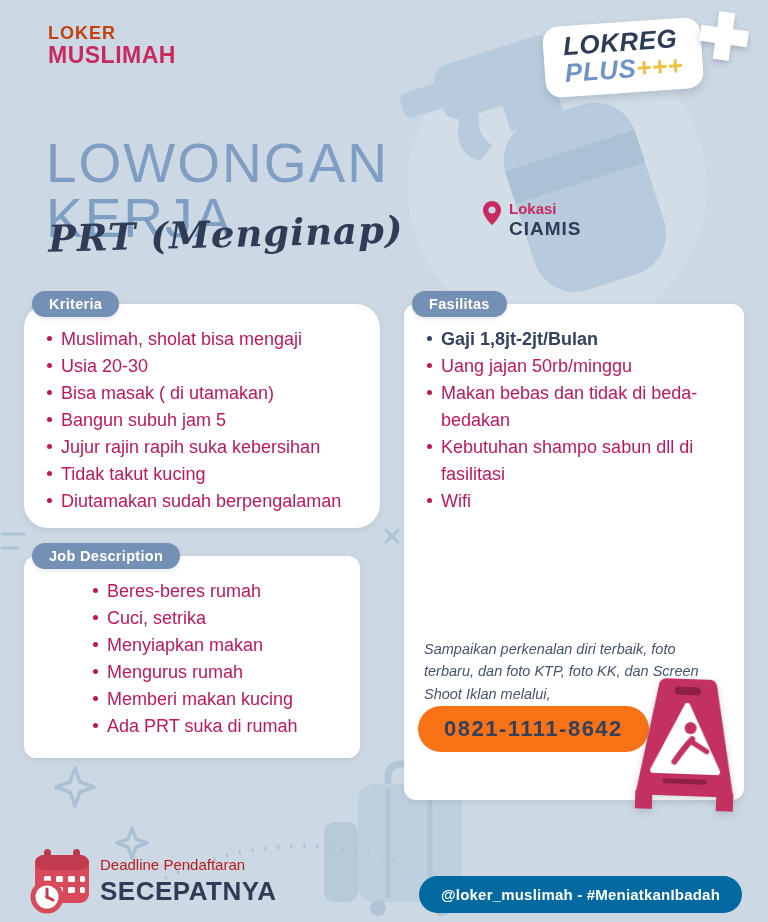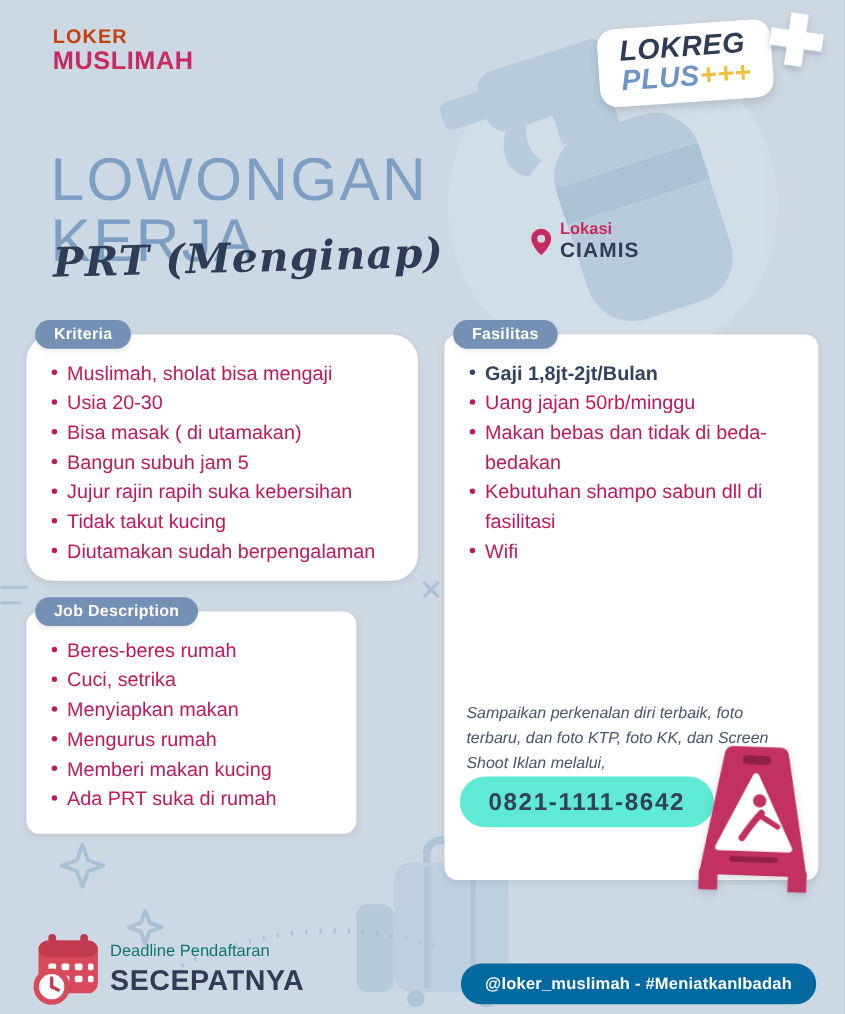--- a/index.html
+++ b/index.html
@@ -36,21 +36,21 @@
     color:#7e9ec4;
     margin-top:40px;
   }
   .subtitle {
     position:absolute; top:212px; left:48px; z-index:2;
     font-family:"DejaVu Serif", serif; font-style:italic; font-weight:bold;
     font-size:37px; color:#2f3c55; letter-spacing:1px; transform:rotate(-1.5deg);
   }
 
   
-  .location { position:absolute; top:200px; left:482px; z-index:2; display:flex; align-items:center; gap:7px; }
+  .location { position:absolute; top:200px; left:482px; z-index:2; display:flex; align-items:flex-start; gap:7px; }
   .loc-text { line-height:1.2; }
   .loc-label { color:#c8295f; font-weight:700; font-size:15px; }
   .loc-value { color:#2f3c55; font-weight:800; font-size:19px; letter-spacing:1px; }
 
   
   .card {
     position:absolute; z-index:1; background:#fff; border-radius:12px;
     box-shadow:0 2px 6px rgba(47,60,85,.10);
   }
   .pill {
@@ -64,41 +64,41 @@
     position:relative; padding-left:17px; font-size:18px; line-height:1.5;
     color:#be185d;
   }
   .card li::before {
     content:""; position:absolute; left:3px; top:.58em;
     width:5px; height:5px; border-radius:50%; background:currentColor;
   }
   .card li.bold { font-weight:700; color:#33425e; }
 
   .card-kriteria { left:24px; top:304px; width:356px; height:224px;border-radius:24px; }
-  .card-jobdesc  { left:24px; top:556px; width:300px; height:202px; }
+  .card-jobdesc  { left:24px; top:556px; width:336px; height:202px;padding-left:46px; }
   .card-fasilitas{ left:404px; top:304px; width:340px; height:496px; }
 
   
   .note {
     position:absolute; left:20px; top:334px; width:285px;
     font-style:italic; font-size:14.5px; line-height:1.55; color:#45556d;
   }
   .phone-pill {
     position:absolute; left:14px; top:402px;
-    background:#5eead4; border-radius:26px; padding:10px 26px;
+    background:#f97316; border-radius:26px; padding:10px 26px;
     font-size:22px; font-weight:800; letter-spacing:1.5px; color:#33405a;
     cursor:pointer;
   }
 
   
   .wet-sign { position:absolute; left:626px; top:676px; z-index:3; transform:rotate(2deg); filter:drop-shadow(0 3px 4px rgba(47,60,85,.2)); }
 
   
   .deadline-block { position:absolute; left:100px; top:856px; z-index:2; line-height:1.25; }
-  .deadline-label { color:#0f766e; font-size:15px; font-weight:400; }
+  .deadline-label { color:#b91c1c; font-size:15px; font-weight:400; }
   .deadline-value { color:#2f3c55; font-size:26px; font-weight:800; letter-spacing:.5px; }
   .calendar-icon { position:absolute; left:28px; top:846px; z-index:2; }
   .footer-pill {
     position:absolute; right:26px; top:876px; z-index:2;
     background:#0369a1; color:#fff; border-radius:19px;
     height:37px; display:flex; align-items:center; padding:0 22px;
     font-size:15px; font-weight:700; letter-spacing:.2px; cursor:pointer;
   }
 </style>
 </head>

